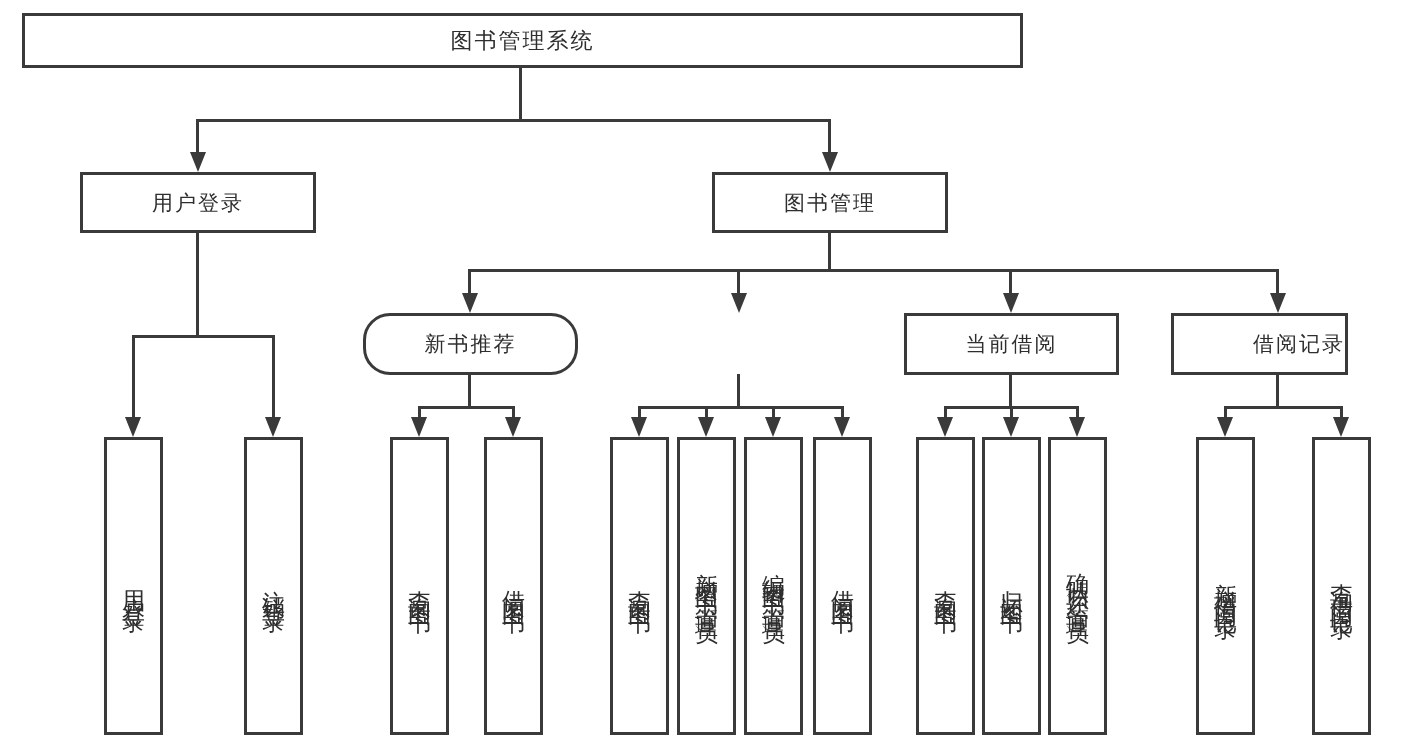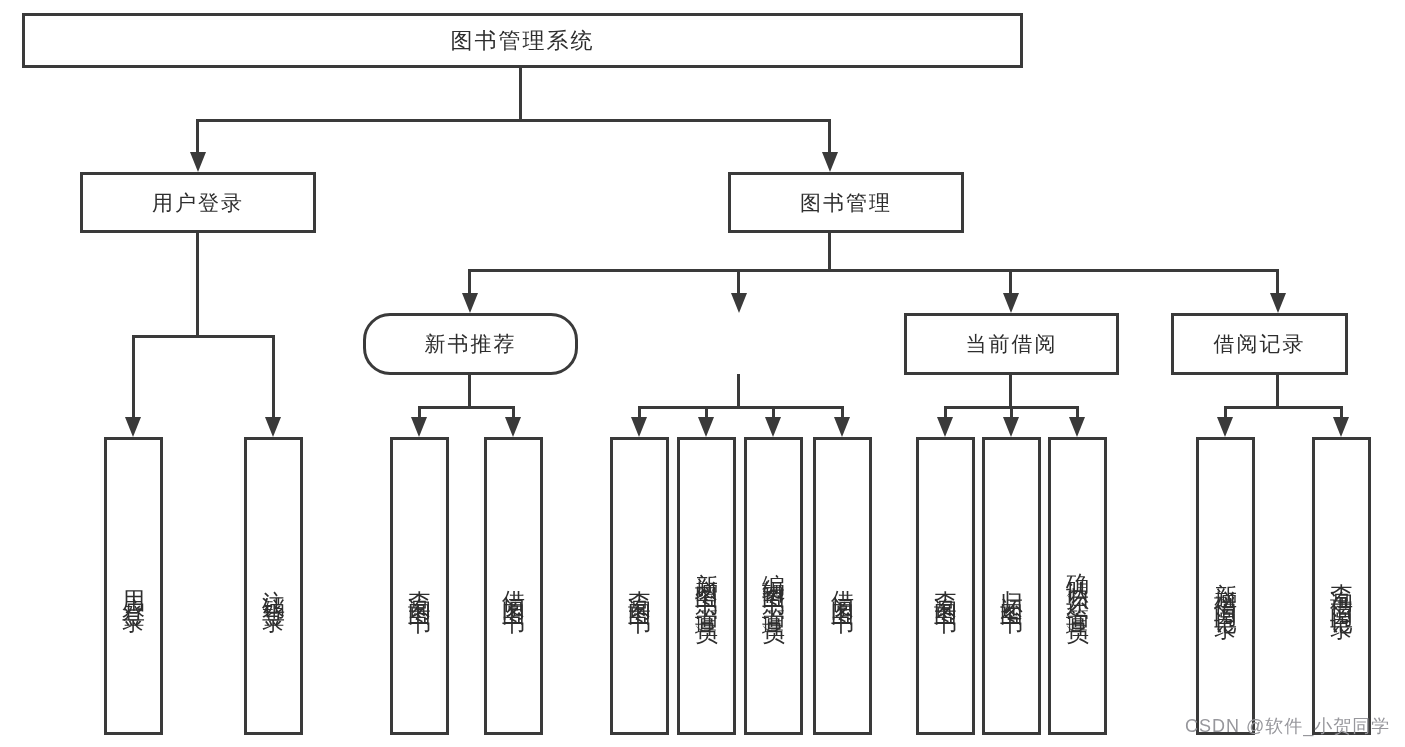--- a/index.html
+++ b/index.html
@@ -59,21 +59,21 @@
   <div class="vline" style="left:519px;top:67px;height:54px;"></div>
   <div class="hline" style="left:197px;top:119px;width:634px;"></div>
   <div class="vline" style="left:196px;top:119px;height:35px;"></div>
   <div class="tri" style="left:190px;top:152px;"></div>
   <div class="vline" style="left:828px;top:119px;height:35px;"></div>
   <div class="tri" style="left:822px;top:152px;"></div>
 
   <div class="box hbox" style="left:80px;top:172px;width:236px;height:61px;">
     <span>用户登录</span>
   </div>
-  <div class="box hbox" style="left:728px;top:172px;width:236px;height:61px;">
+  <div class="box hbox" style="left:712px;top:172px;width:236px;height:61px;">
     <span>图书管理</span>
   </div>
 
   <div class="vline" style="left:196px;top:232px;height:105px;"></div>
   <div class="hline" style="left:132px;top:335px;width:143px;"></div>
   <div class="vline" style="left:132px;top:335px;height:83px;"></div>
   <div class="tri" style="left:125px;top:417px;"></div>
   <div class="vline" style="left:272px;top:335px;height:83px;"></div>
   <div class="tri" style="left:265px;top:417px;"></div>
 
@@ -87,21 +87,21 @@
   <div class="tri" style="left:1003px;top:293px;"></div>
   <div class="vline" style="left:1276px;top:269px;height:26px;"></div>
   <div class="tri" style="left:1270px;top:293px;"></div>
 
   <div class="box hbox" style="left:363px;top:313px;width:215px;height:62px;border-radius:27px;">
     <span>新书推荐</span>
   </div>
   <div class="box hbox" style="left:904px;top:313px;width:215px;height:62px;text-align:right;">
     <span>当前借阅</span>
   </div>
-  <div class="box hbox" style="left:1171px;top:313px;width:177px;height:62px;">
+  <div class="box hbox" style="left:1171px;top:313px;width:177px;height:62px;justify-content:flex-end;">
     <span>借阅记录</span>
   </div>
 
   <div class="vline" style="left:468px;top:374px;height:35px;"></div>
   <div class="hline" style="left:418px;top:406px;width:97px;"></div>
   <div class="vline" style="left:418px;top:406px;height:13px;"></div>
   <div class="tri" style="left:411px;top:417px;"></div>
   <div class="vline" style="left:512px;top:406px;height:13px;"></div>
   <div class="tri" style="left:505px;top:417px;"></div>
 
@@ -169,15 +169,14 @@
     <span class="vtext">确认归还（管理员）</span>
   </div>
 
   <div class="box leaf" style="left:1196px;">
     <span class="vtext">新增借阅记录</span>
   </div>
   <div class="box leaf" style="left:1312px;">
     <span class="vtext">查询借阅记录</span>
   </div>
 
-  <div class="watermark">CSDN @软件_小贺同学</div>
 
 </div>
 
 </body></html>

